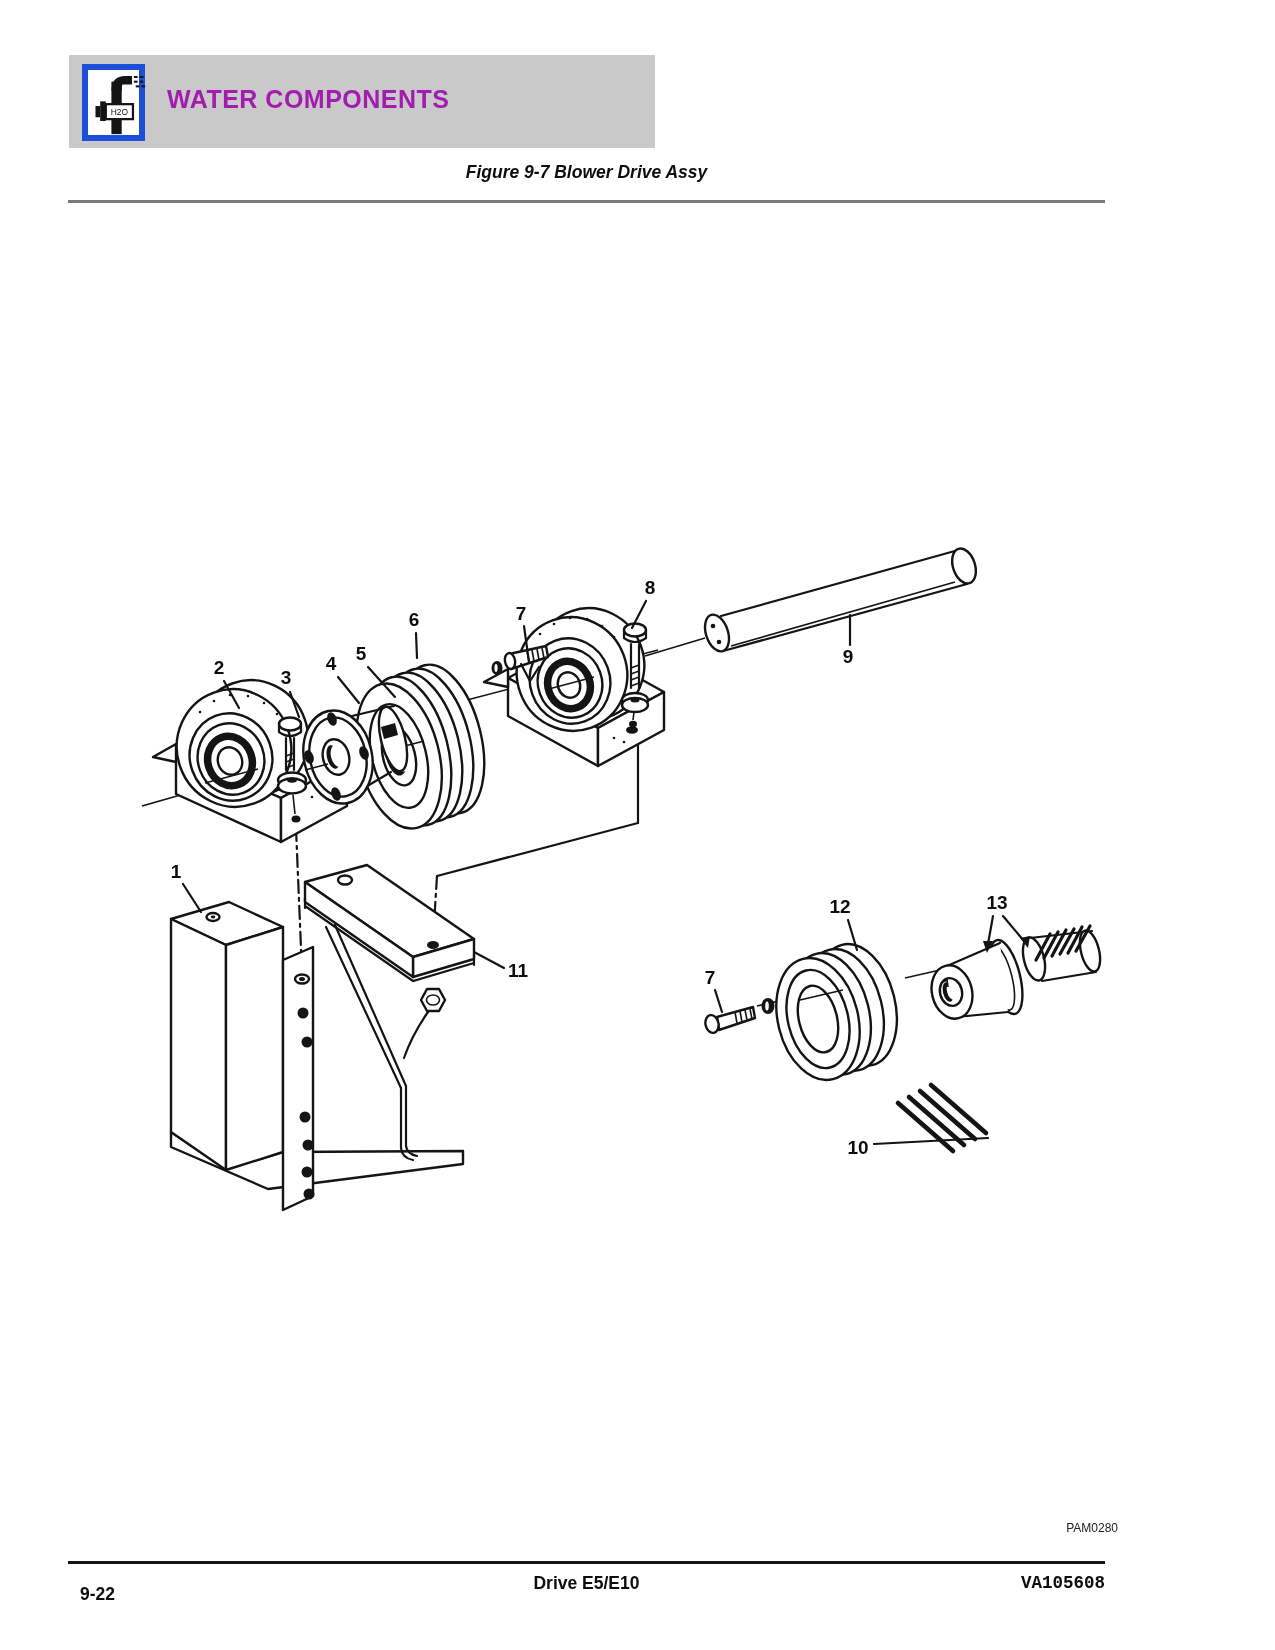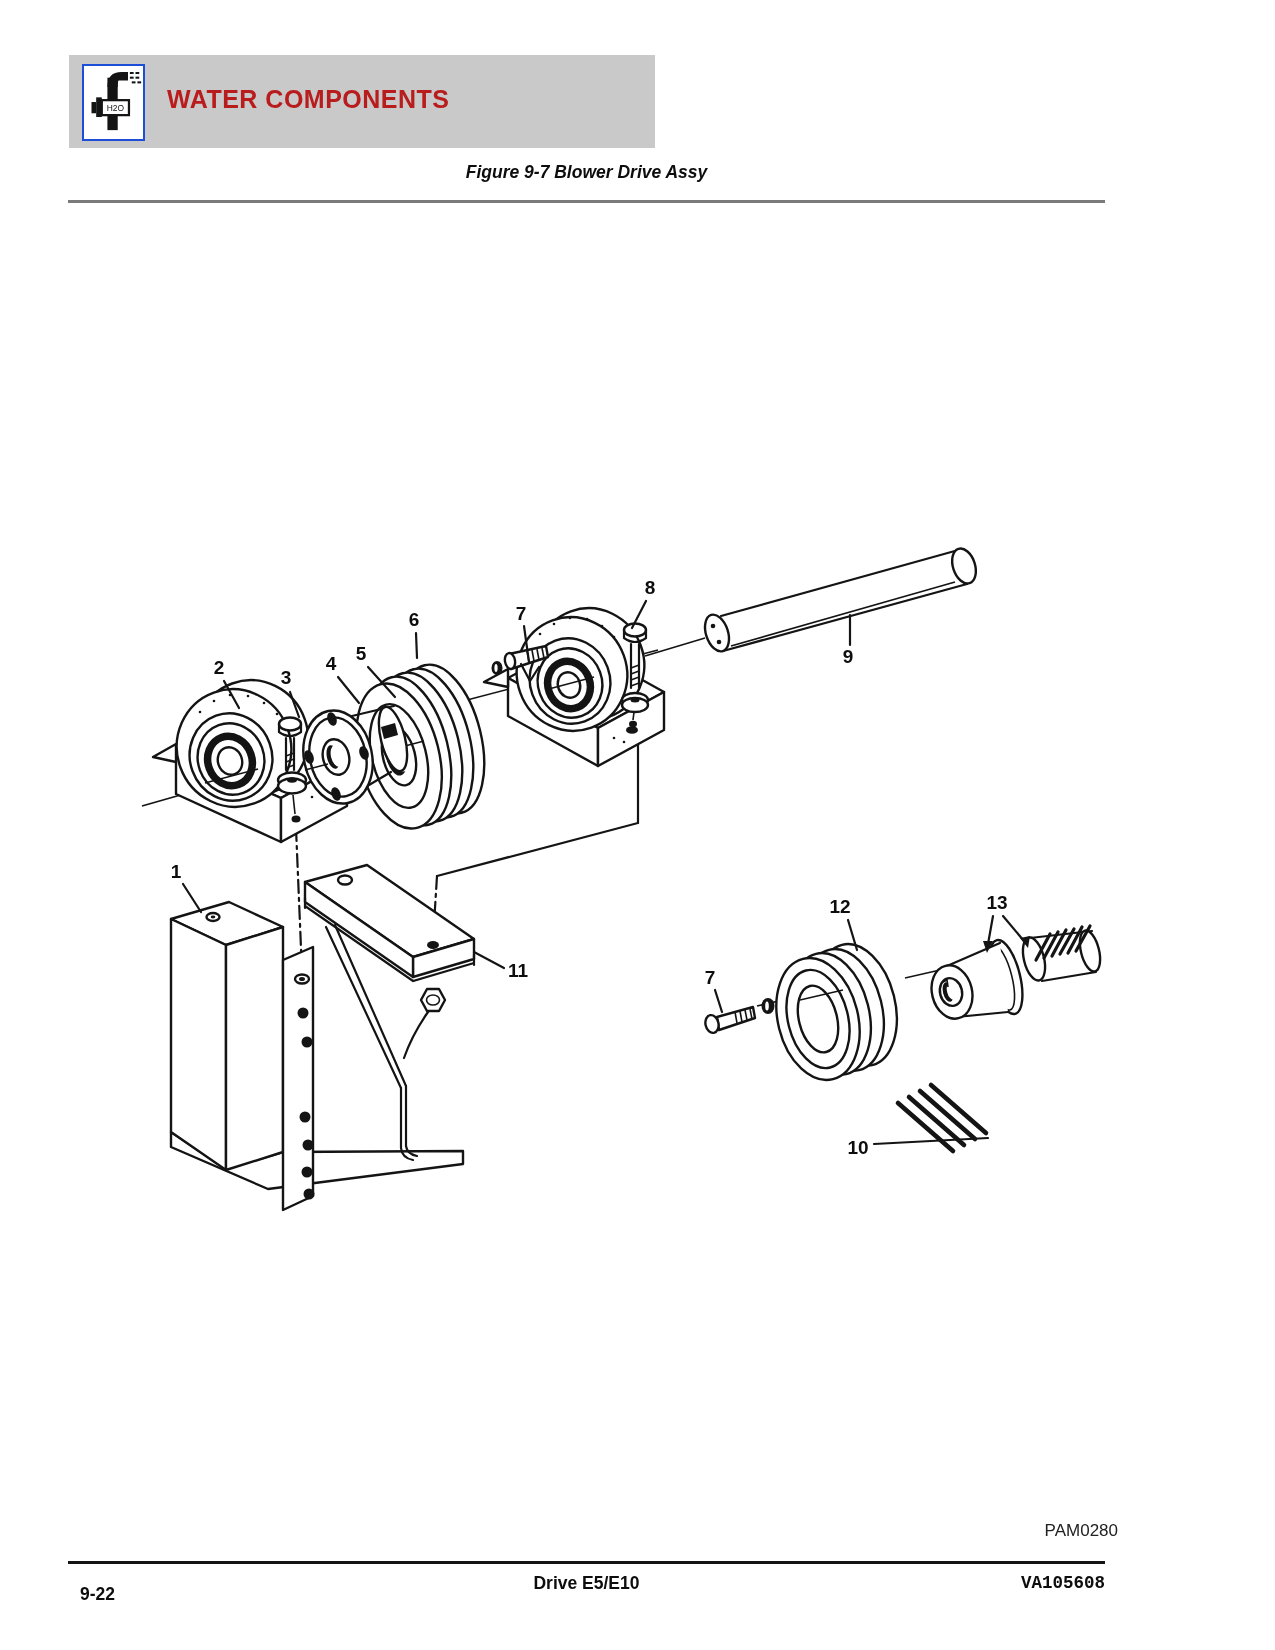--- a/index.html
+++ b/index.html
@@ -1,23 +1,23 @@
 <!DOCTYPE html>
 <html><head>
 <meta charset="utf-8">
 <style>
   html,body{margin:0;padding:0;background:#e8e8e8;}
   .page{position:relative;width:1275px;height:1650px;background:#ffffff;margin:0 auto;
         font-family:"Liberation Sans", sans-serif;color:#111;overflow:hidden;}
   .banner{position:absolute;left:69px;top:55px;width:586px;height:93px;background:#c9c9c9;}
-  .icon-box{position:absolute;left:13px;top:9px;width:63px;height:77px;background:#fff;border:2px solid #1d4ed8;box-sizing:border-box;}
-  .banner-title{position:absolute;left:98px;top:30px;font-size:25px;font-weight:bold;letter-spacing:0.5px;color:#b91c1c;}
+  .icon-box{position:absolute;left:13px;top:9px;width:63px;height:77px;background:#fff;border:6px solid #1d4ed8;box-sizing:border-box;}
+  .banner-title{position:absolute;left:98px;top:30px;font-size:25px;font-weight:bold;letter-spacing:0.5px;color:#a21caf;}
   .fig-title{position:absolute;left:68px;top:162px;width:1037px;text-align:center;font-size:17.5px;font-weight:bold;color:#0d0d0d;font-style:italic;}
   .rule-top{position:absolute;left:68px;top:200px;width:1037px;height:2.5px;background:#7b7b7b;}
-  .artwork-code{position:absolute;left:918px;top:1521px;width:200px;text-align:right;font-size:17px;color:#222;}
+  .artwork-code{position:absolute;left:918px;top:1521px;width:200px;text-align:right;font-size:12px;color:#222;}
   .rule-bottom{position:absolute;left:68px;top:1561px;width:1037px;height:3px;background:#141414;}
   .footer{position:absolute;left:68px;top:1573px;width:1037px;font-size:17.5px;font-weight:bold;color:#0d0d0d;}
   .footer .fl{position:absolute;left:12px;margin-top:11px;}
   .footer .fc{position:absolute;left:0;width:100%;text-align:center;}
   .footer .fr{position:absolute;right:0;font-family:Liberation Mono, monospace;}
   .diagram-svg{position:absolute;left:0;top:0;}
   
   .d   {stroke:#141414;stroke-width:2.4;fill:#fff;stroke-linejoin:round;stroke-linecap:round;}
   .ln  {stroke:#141414;stroke-width:2.2;fill:none;stroke-linecap:round;}
   .thin{stroke:#141414;stroke-width:1.6;fill:none;}

